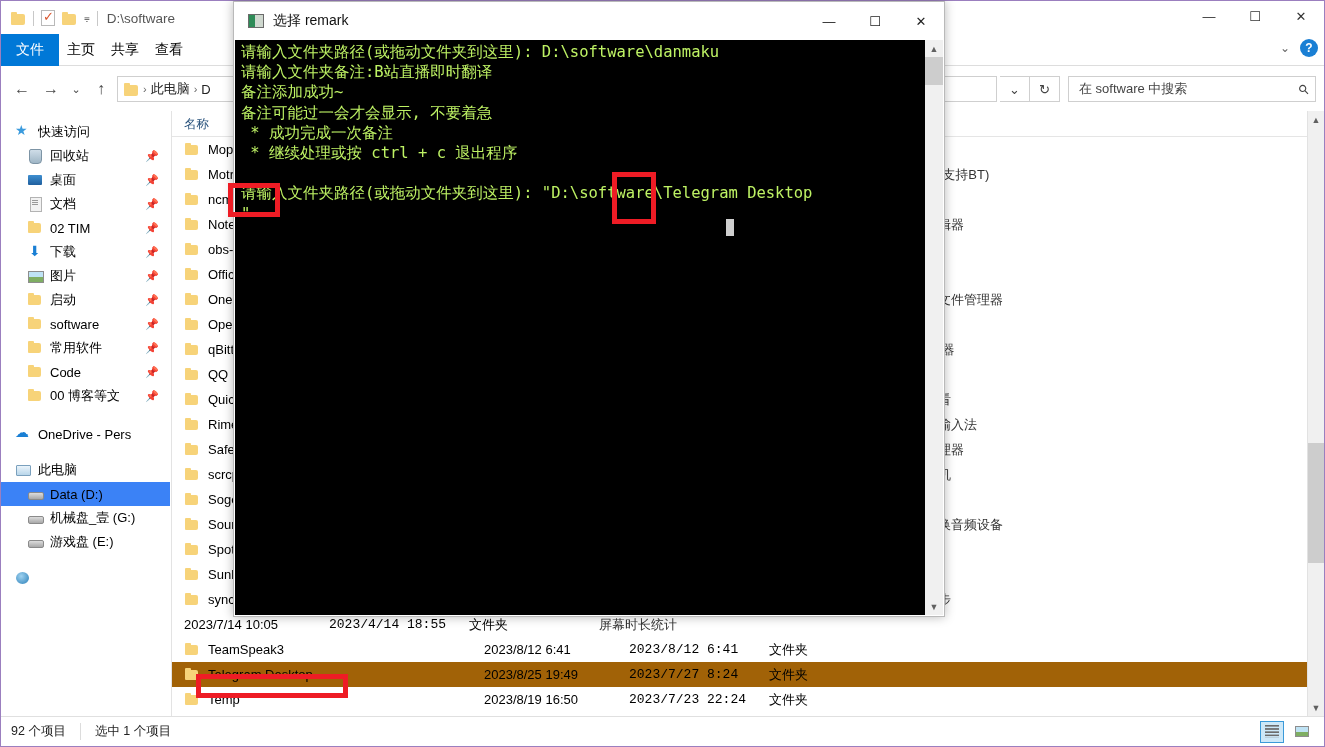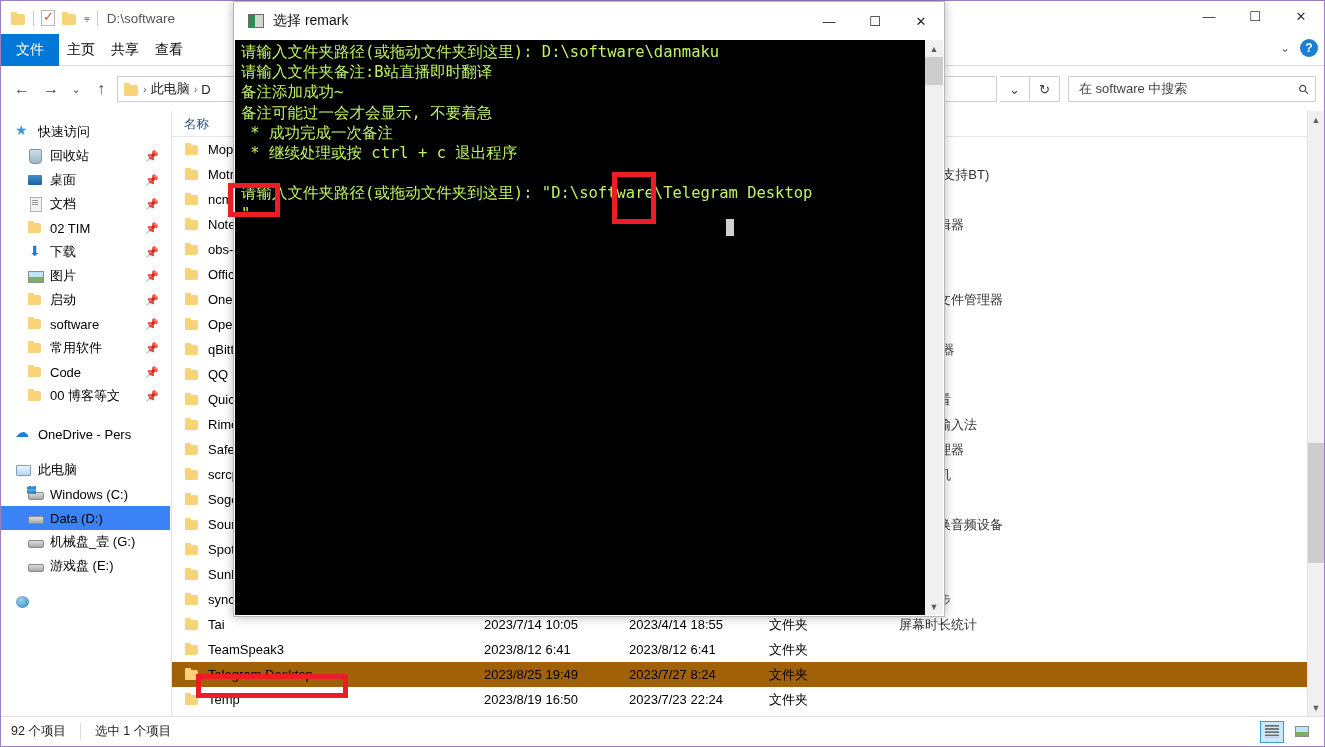--- a/index.html
+++ b/index.html
@@ -114,21 +114,21 @@
   .col-date { width:145px; }
   .col-date2 { width:140px; }
   .col-type { width:130px; }
   .col-remark { flex:1; }
   .fl-rows { position:absolute; top:26px; left:0; right:0; bottom:0; overflow:hidden; }
   .row { height:25px; display:flex; align-items:center; font-size:13px; color:#000; }
   .row.sel { background:#a16207; }
   .row .c { padding-left:12px; white-space:nowrap; overflow:hidden; }
   .row .c-name { width:300px; display:flex; align-items:center; gap:8px; padding-left:12px; }
   .row .c-date { width:145px; }
-  .row .c-date2 { width:140px; }
+  .row .c-date2 { width:140px;font-family:Liberation Mono, monospace; }
   .row .c-type { width:130px; }
   .row .c-remark { flex:1; color:#333; }
 
   
   .vscroll { position:absolute; right:0; top:0; bottom:0; width:17px; background:#f0f0f0;
              border-left:1px solid #e2e2e2;}
   .vscroll .arrow { height:17px; display:flex; align-items:center; justify-content:center;
                     color:#606060; font-size:9px; }
   .vscroll .arrow.bot { position:absolute; bottom:0; left:0; right:0;}
   .vscroll .thumb { position:absolute; left:0; right:0; top:332px; height:120px; background:#cdcdcd;}
@@ -296,24 +296,20 @@
         <div style="height:14px"></div>
         <div class="nav-item">
           <span class="ico ico-cloud"></span>
           <span class="lbl">OneDrive - Pers</span>
         </div>
         <div style="height:12px"></div>
         <div class="nav-item">
           <span class="ico ico-pc"></span>
           <span class="lbl">此电脑</span>
         </div>
-        <div class="nav-item indent">
-          <span class="ico ico-winc"></span>
-          <span class="lbl">Windows (C:)</span>
-        </div>
         <div class="nav-item indent sel">
           <span class="ico ico-drive"></span>
           <span class="lbl">Data (D:)</span>
         </div>
         <div class="nav-item indent">
           <span class="ico ico-drive"></span>
           <span class="lbl">机械盘_壹 (G:)</span>
         </div>
         <div class="nav-item indent">
           <span class="ico ico-drive"></span>
@@ -519,24 +515,20 @@
               <div class="c c-name">
                 <span class="ico ico-folder"></span>
                 <span>syncthing_v1.23.3_64bit</span>
               </div>
               <div class="c c-date">2023/7/14 10:05</div>
               <div class="c c-date2">2023/6/8 14:18</div>
               <div class="c c-type">文件夹</div>
               <div class="c c-remark">文件同步</div>
             </div>
             <div class="row">
-              <div class="c c-name">
-                <span class="ico ico-folder"></span>
-                <span>Tai</span>
-              </div>
               <div class="c c-date">2023/7/14 10:05</div>
               <div class="c c-date2">2023/4/14 18:55</div>
               <div class="c c-type">文件夹</div>
               <div class="c c-remark">屏幕时长统计</div>
             </div>
             <div class="row">
               <div class="c c-name">
                 <span class="ico ico-folder"></span>
                 <span>TeamSpeak3</span>
               </div>

